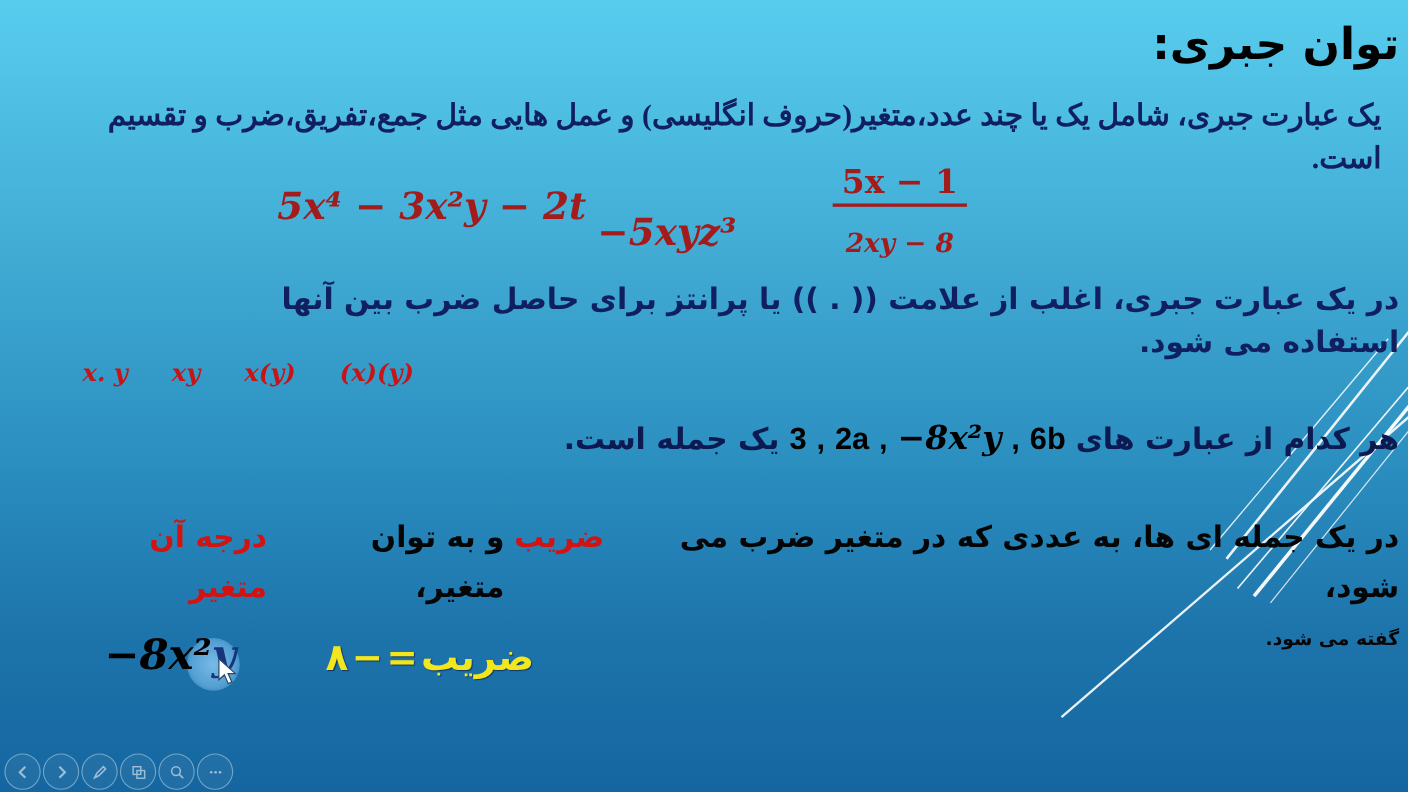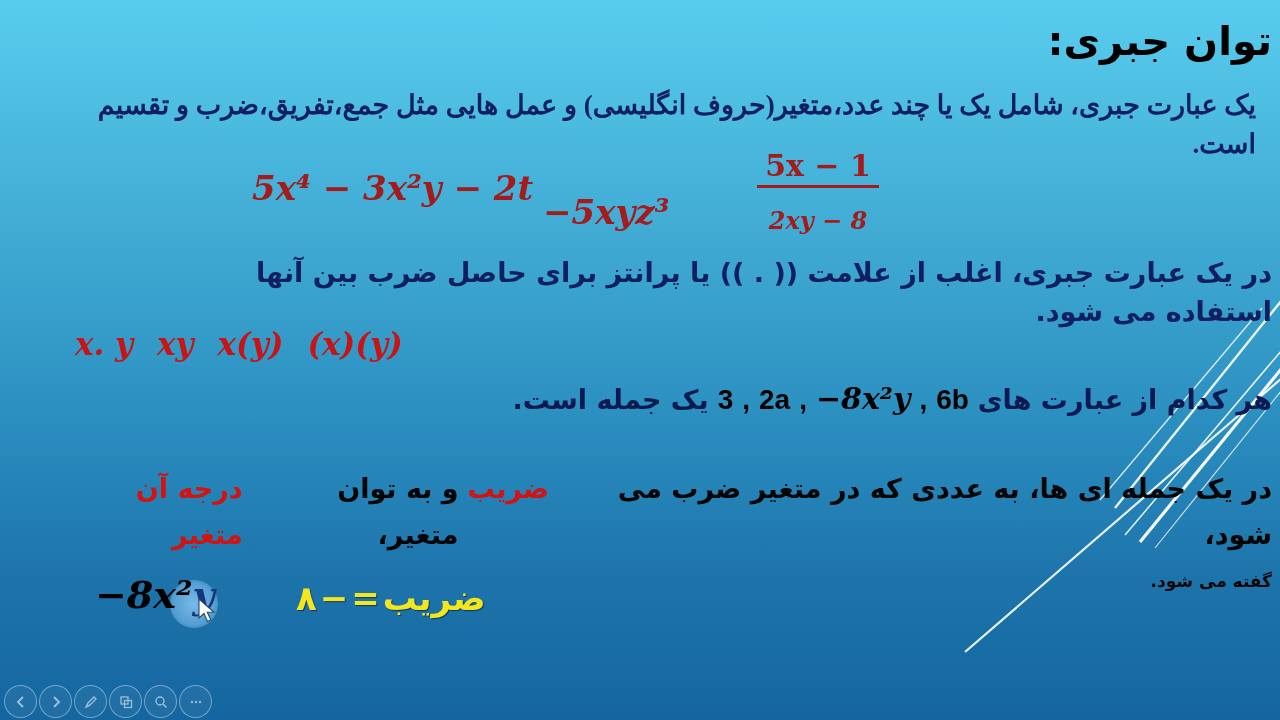--- a/index.html
+++ b/index.html
@@ -40,23 +40,23 @@
   .fraction{left:752px;top:148px;width:132px;text-align:center;direction:ltr;}
   .fraction .num{
     font-family:"DejaVu Serif",serif;font-weight:bold;
     font-size:30px;color:#a31b1b;border-bottom:3px solid #a31b1b;padding:0 8px 2px 8px;display:inline-block;
   }
   .fraction .den{
     font-family:"DejaVu Serif",serif;font-style:italic;font-weight:bold;
     font-size:24px;color:#a31b1b;padding-top:18px;
   }
   .products{
-    left:75px;top:326px;display:flex;gap:24px;direction:ltr;
-    font-family:"DejaVu Serif",serif;font-style:italic;font-weight:bold;
-    font-size:31px;color:#c81414;
+    left:75px;top:326px;display:flex;gap:40px;direction:ltr;
+    font-family:"DejaVu Serif",serif;font-style:italic;font-weight:bold;
+    font-size:22px;color:#c81414;
   }
   .definition{right:8px;top:466px;width:1212px;direction:rtl;}
   .def-line1{
     display:flex;direction:rtl;justify-content:flex-start;align-items:baseline;gap:9px;
     font-weight:bold;font-size:27px;color:#050505;line-height:46px;
   }
   .def-red{color:#d31212;}
   .def-line2{
     direction:rtl;text-align:right;font-weight:bold;font-size:17px;color:#050505;line-height:46px;
   }

